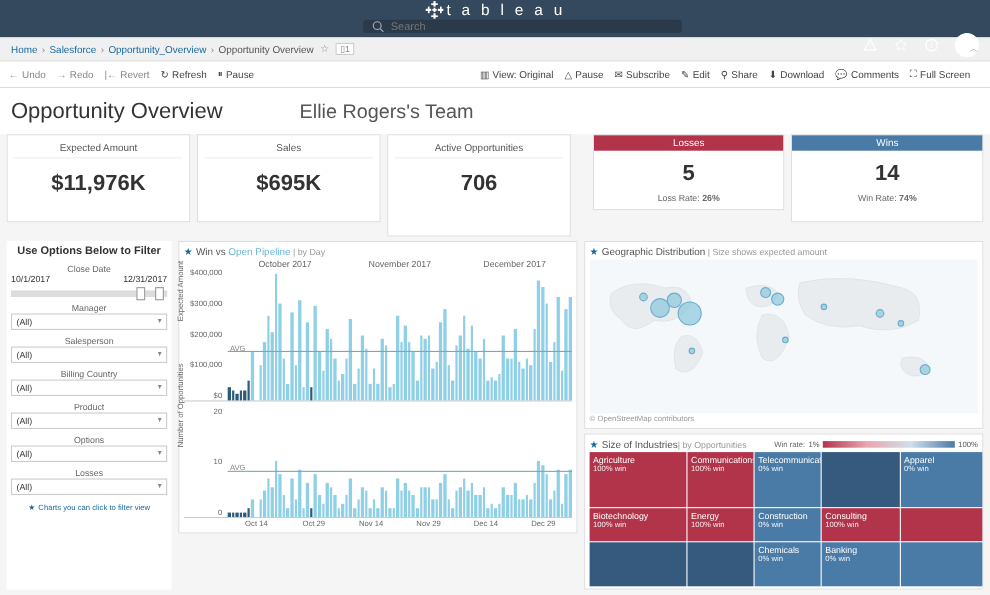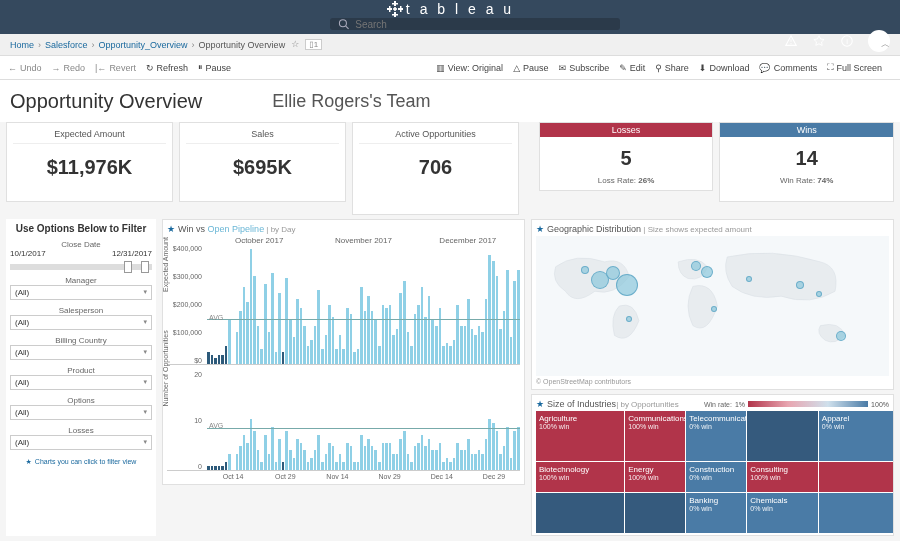--- a/index.html
+++ b/index.html
@@ -536,25 +536,25 @@
           </div>
           <div class="tm-cell dblue">
             <div class="tm-name"></div>
             <div class="tm-val"></div>
           </div>
           <div class="tm-cell dblue">
             <div class="tm-name"></div>
             <div class="tm-val"></div>
           </div>
           <div class="tm-cell blue">
+            <div class="tm-name">Chemicals</div>
+            <div class="tm-val">0% win</div>
+          </div>
+          <div class="tm-cell blue">
             <div class="tm-name">Banking</div>
-            <div class="tm-val">0% win</div>
-          </div>
-          <div class="tm-cell blue">
-            <div class="tm-name">Chemicals</div>
             <div class="tm-val">0% win</div>
           </div>
           <div class="tm-cell blue">
             <div class="tm-name"></div>
             <div class="tm-val"></div>
           </div>
         </div>
     </div>
   </div>
 </div>

